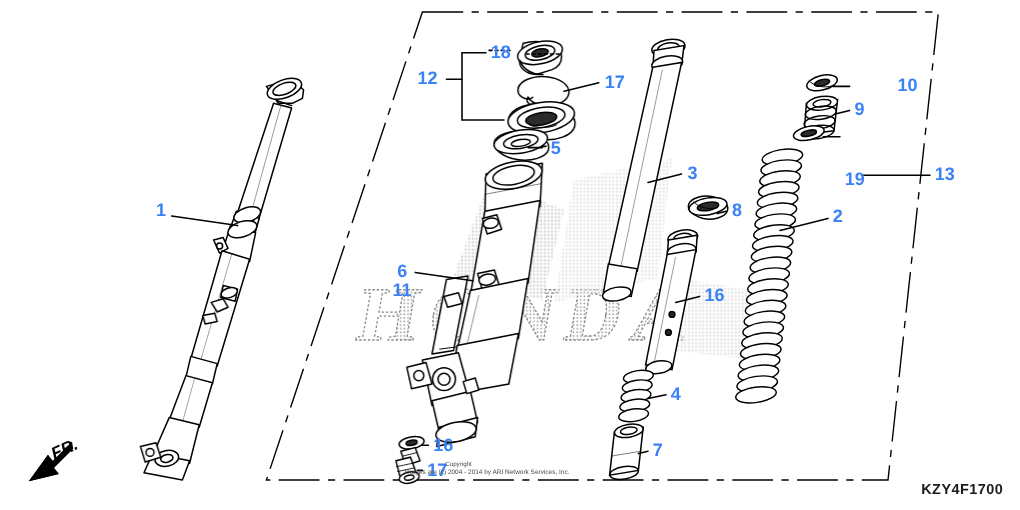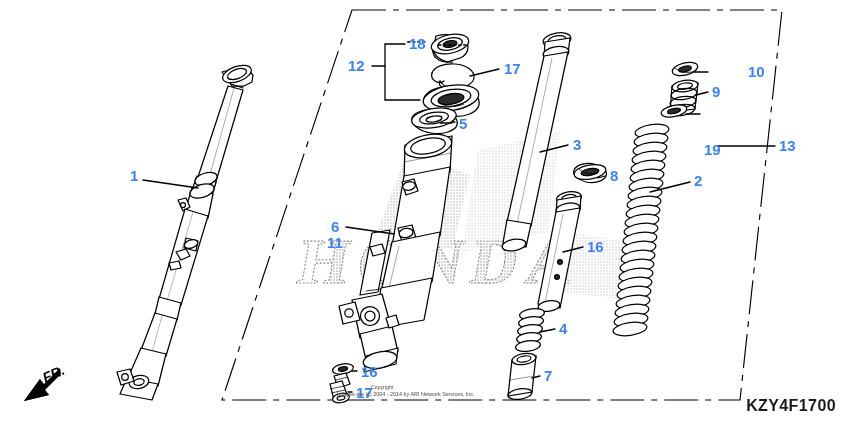--- a/index.html
+++ b/index.html
@@ -3,21 +3,21 @@
 <meta charset="utf-8">
 <style>
   html,body{margin:0;padding:0;background:#ffffff;}
   body{width:850px;height:425px;overflow:hidden;
        font-family:"Liberation Sans",sans-serif;color:#000;}
   #stage{position:relative;width:850px;height:425px;background:#fff;}
   svg.layer{position:absolute;left:0;top:0;width:850px;height:425px;}
   .callout{position:absolute;font-family:"Liberation Sans",sans-serif;
            font-weight:bold;font-size:15px;color:#3b82f6;line-height:1;
            white-space:nowrap;}
-  .diagid{position:absolute;right:14px;bottom:10px;font-size:16px;
+  .diagid{position:absolute;right:14px;bottom:10px;font-size:12px;
           font-weight:bold;letter-spacing:.4px;color:#1b1b1b;}
   .copy{position:absolute;font-family:"Liberation Sans",sans-serif;
         color:#4a4a4a;white-space:nowrap;}
   .copy.l1{left:371px;top:384px;font-size:5.2px;}
   .copy.l2{left:337px;top:391px;font-size:5.4px;}
   .frlabel{position:absolute;left:40px;top:371px;font-size:14px;
            font-weight:bold;font-style:italic;transform:rotate(-24deg);
            transform-origin:0 0;}
 </style>
 </head>

